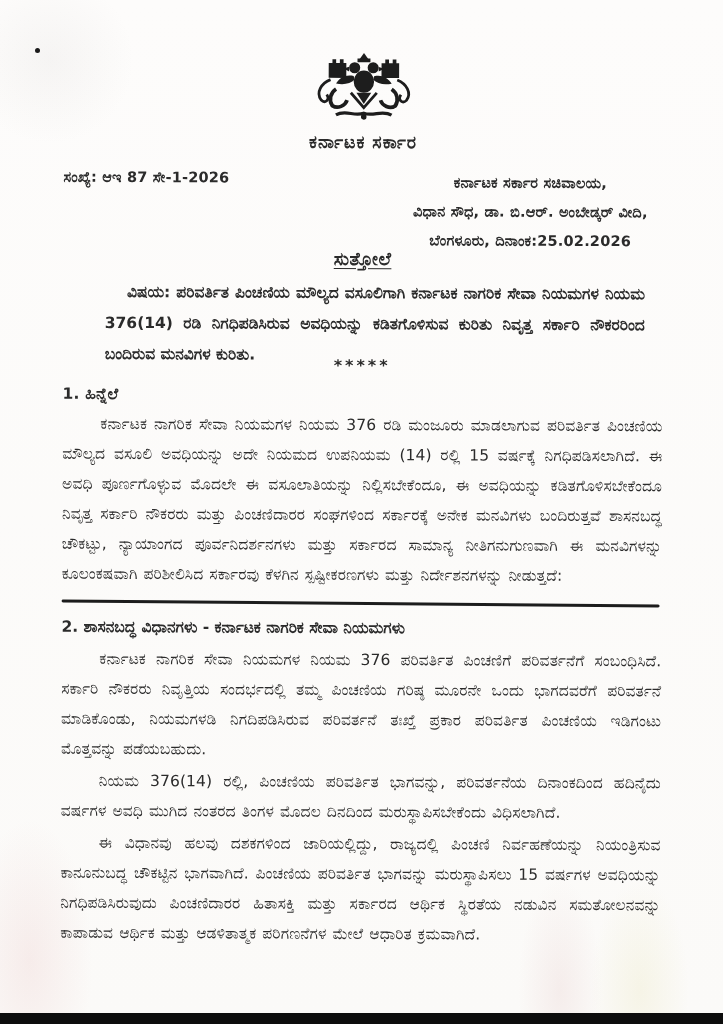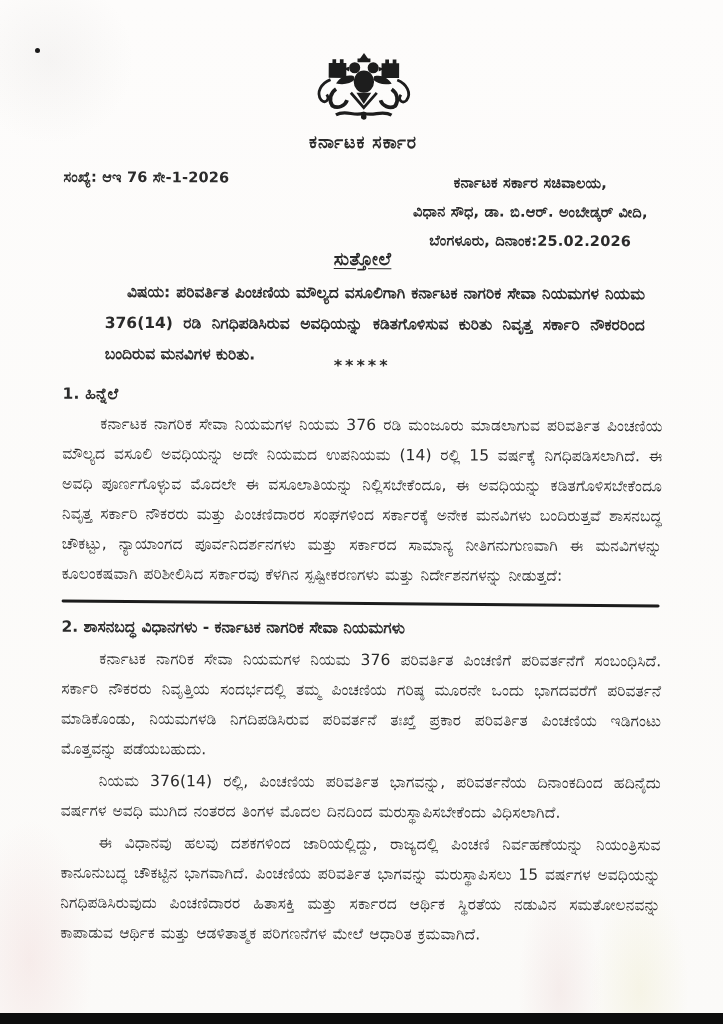--- a/index.html
+++ b/index.html
@@ -187,21 +187,21 @@
       <path d="M90 40 C 96 44, 98 52, 94 58 C 88 62, 80 58, 78 52" fill="none" stroke="#1d1d1d" stroke-width="4"></path>
 
       <path d="M30 68 C 40 62, 50 70, 60 66 C 70 70, 80 62, 90 68" fill="none" stroke="#1d1d1d" stroke-width="3.5"></path>
       <circle cx="60" cy="70" r="3" fill="#1d1d1d"></circle>
     </svg>
   </div>
 
   <div class="org-name">ಕರ್ನಾಟಕ ಸರ್ಕಾರ</div>
 
   <div class="header-row">
-    <div class="ref-number">ಸಂಖ್ಯೆ:  ಆಇ 76 ಸೇ-1-2026</div>
+    <div class="ref-number">ಸಂಖ್ಯೆ:  ಆಇ 87 ಸೇ-1-2026</div>
     <div class="office-address">
       <div>ಕರ್ನಾಟಕ ಸರ್ಕಾರ ಸಚಿವಾಲಯ,</div>
       <div>ವಿಧಾನ ಸೌಧ, ಡಾ. ಬಿ.ಆರ್. ಅಂಬೇಡ್ಕರ್ ವೀದಿ,</div>
       <div>ಬೆಂಗಳೂರು, ದಿನಾಂಕ:25.02.2026</div>
     </div>
   </div>
 
   <div class="doc-title">ಸುತ್ತೋಲೆ</div>
 
   <div class="subject">ವಿಷಯ:  ಪರಿವರ್ತಿತ ಪಿಂಚಣಿಯ ಮೌಲ್ಯದ ವಸೂಲಿಗಾಗಿ ಕರ್ನಾಟಕ ನಾಗರಿಕ ಸೇವಾ ನಿಯಮಗಳ ನಿಯಮ 376(14) ರಡಿ ನಿಗಧಿಪಡಿಸಿರುವ ಅವಧಿಯನ್ನು ಕಡಿತಗೊಳಿಸುವ ಕುರಿತು ನಿವೃತ್ತ ಸರ್ಕಾರಿ ನೌಕರರಿಂದ ಬಂದಿರುವ ಮನವಿಗಳ ಕುರಿತು.</div>

